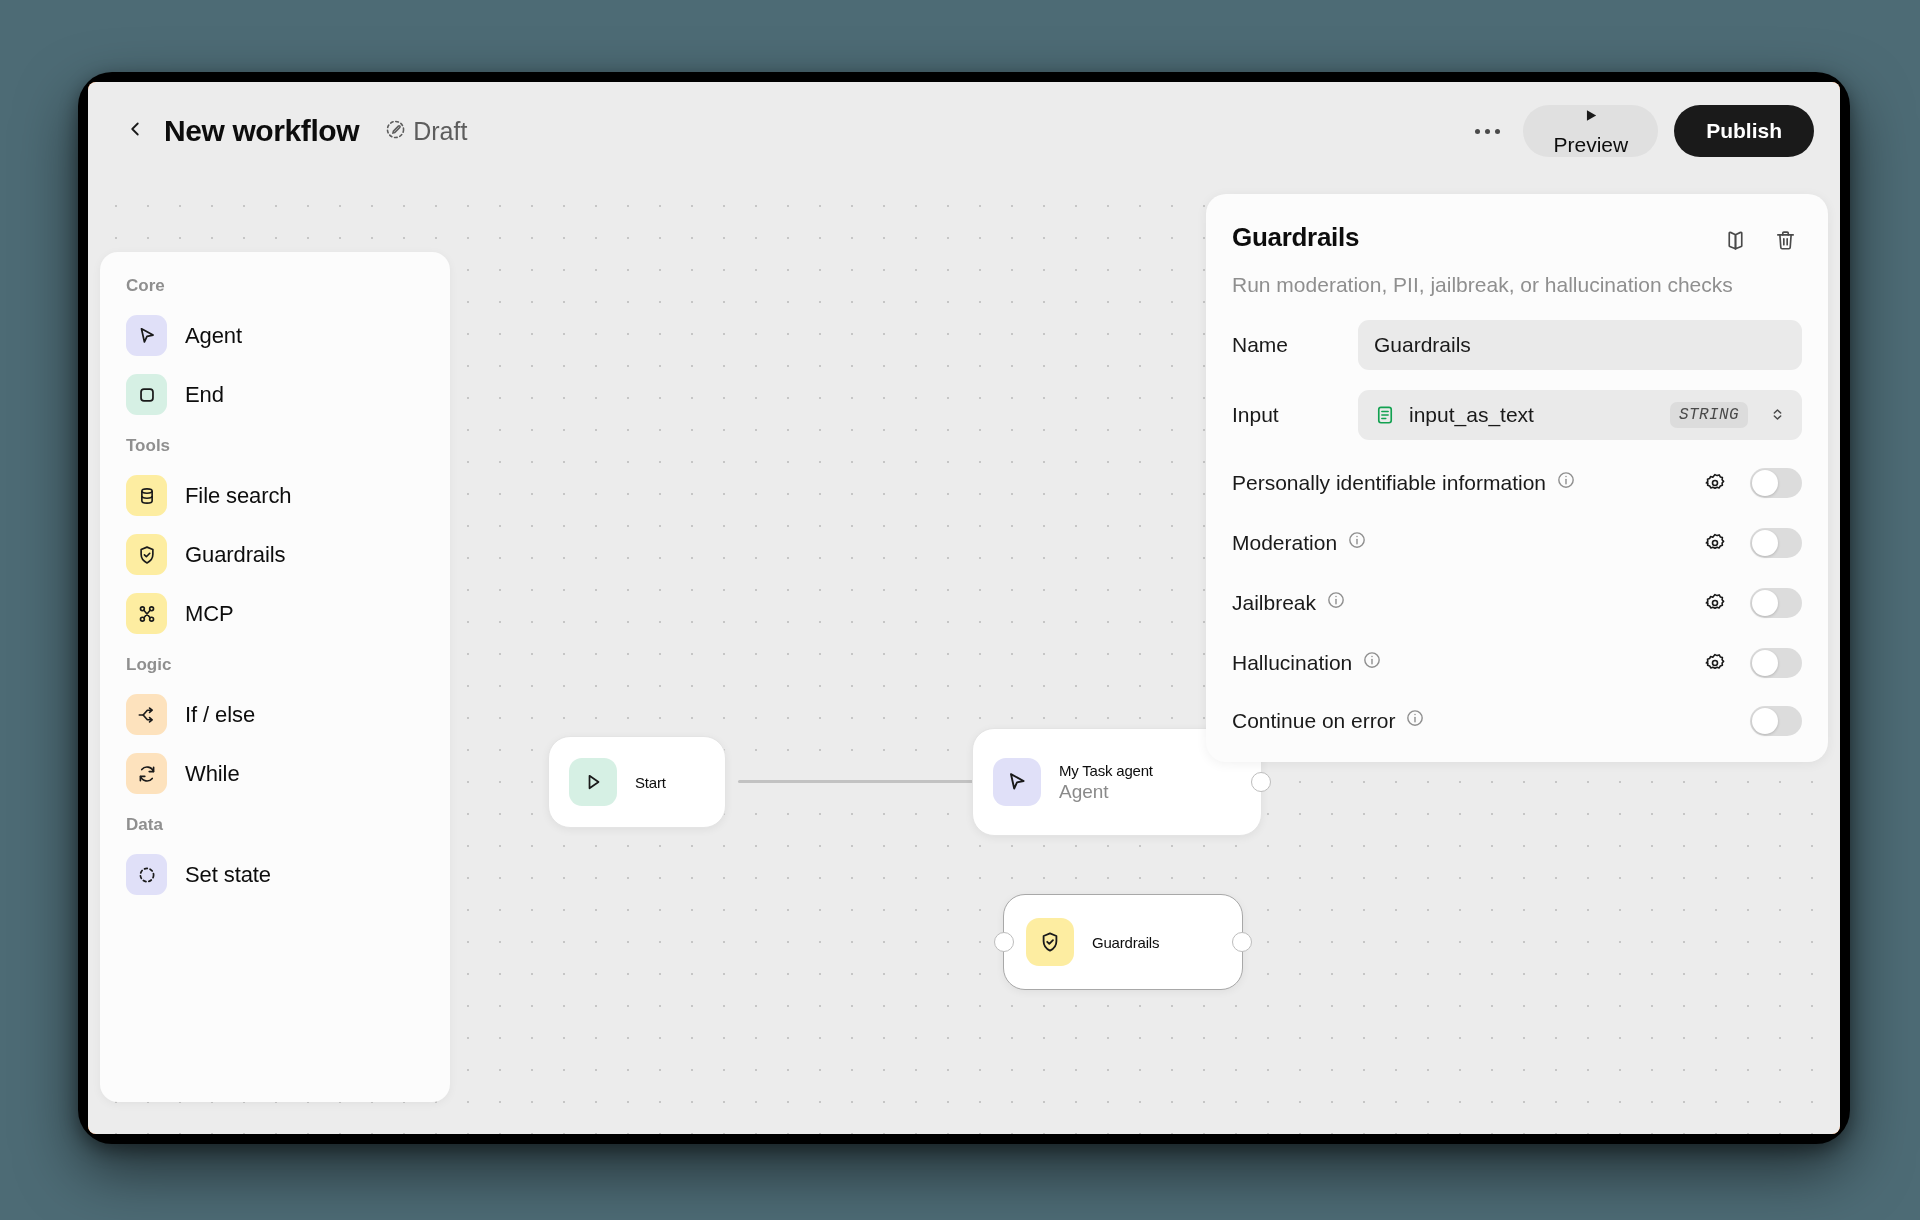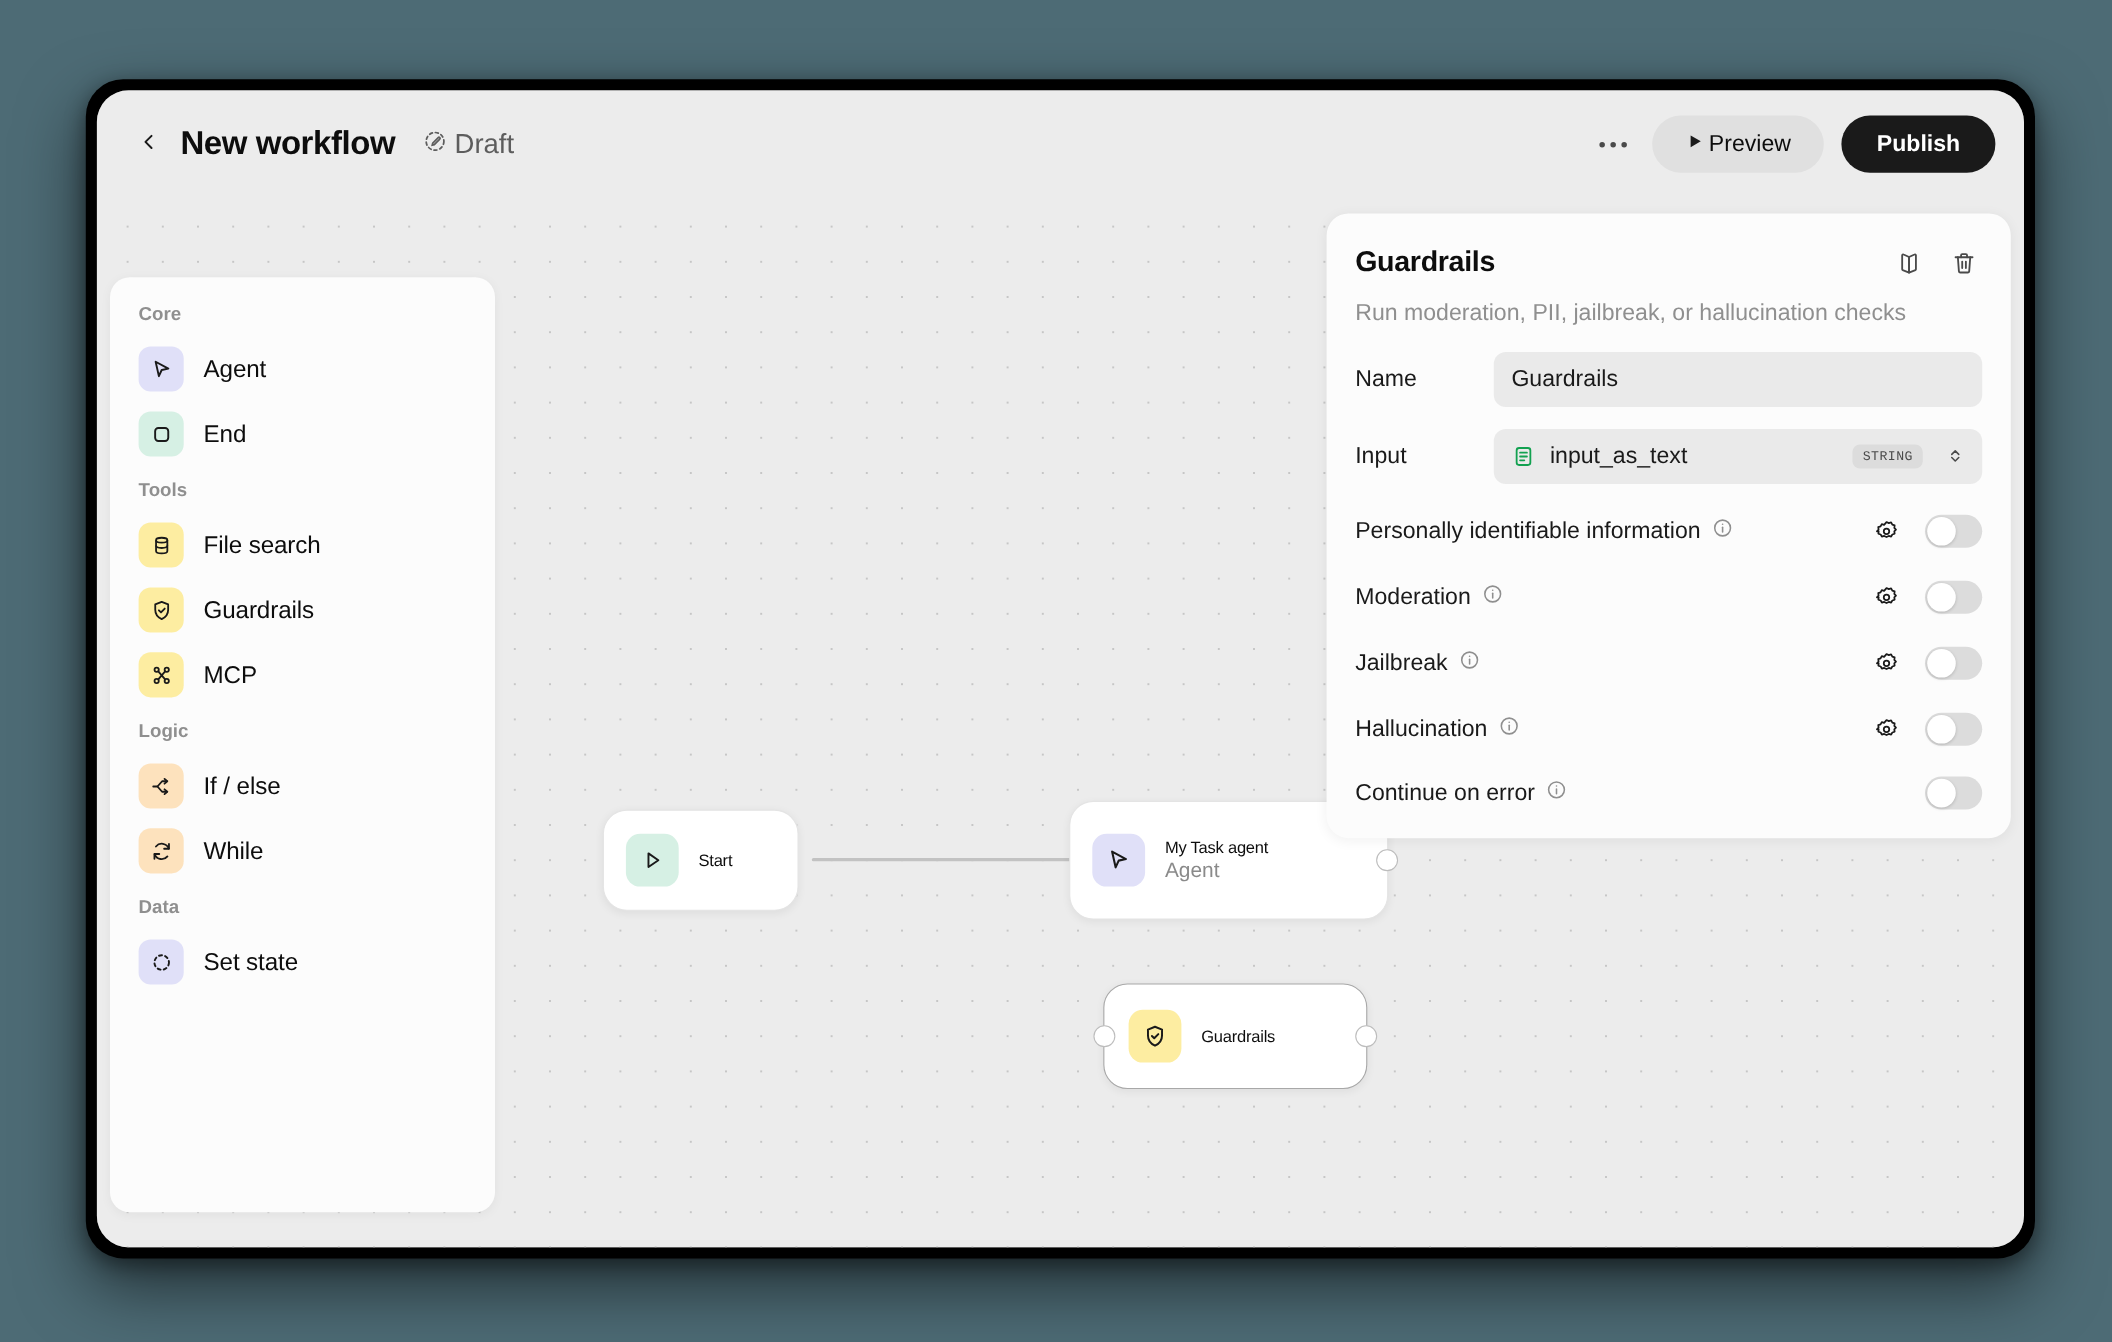--- a/index.html
+++ b/index.html
@@ -27,22 +27,22 @@
     border-radius: 34px;
     box-shadow: 0 26px 60px rgba(0,0,0,0.55), 0 6px 18px rgba(0,0,0,0.4);
   }
 
   .app-window {
     position: absolute;
     left: 88px;
     top: 82px;
     width: 1752px;
     height: 1052px;
-    background: #737373;
-    border-radius: 29px;
+    background: #f97316;
+    border-radius: 8px;
     overflow: hidden;
   }
 
   
   .header {
     position: absolute;
     left: 0; top: 0;
     width: 100%;
     height: 98px;
     display: flex;
@@ -101,20 +101,21 @@
     gap: 4px;
     height: 52px;
     padding: 0 30px;
     border-radius: 26px;
     background: #e0e0e0;
     color: #0d0d0d;
     font-size: 21px;
     font-weight: 500;
     cursor: pointer;
     margin-right: 16px;
+    flex-direction: column;
   }
 
   .btn-publish {
     display: flex;
     align-items: center;
     justify-content: center;
     height: 52px;
     padding: 0 32px;
     border-radius: 26px;
     background: #1a1a1a;
@@ -325,23 +326,24 @@
     cursor: text;
   }
   .field.input-field { gap: 13px; cursor: pointer; }
   .field-value { flex: 1; }
 
   .type-badge {
     background: #dcdcdc;
     border-radius: 7px;
     padding: 4px 9px;
     font-family: "Liberation Mono", monospace;
-    font-size: 12px;
+    font-size: 16px;
     letter-spacing: 0.4px;
     color: #4a4a4a;
+    font-style: italic;
   }
 
   .toggle-row {
     display: flex;
     align-items: center;
     margin-top: 26px;
   }
   .toggle-label {
     font-size: 21px;
     color: #1a1a1a;

